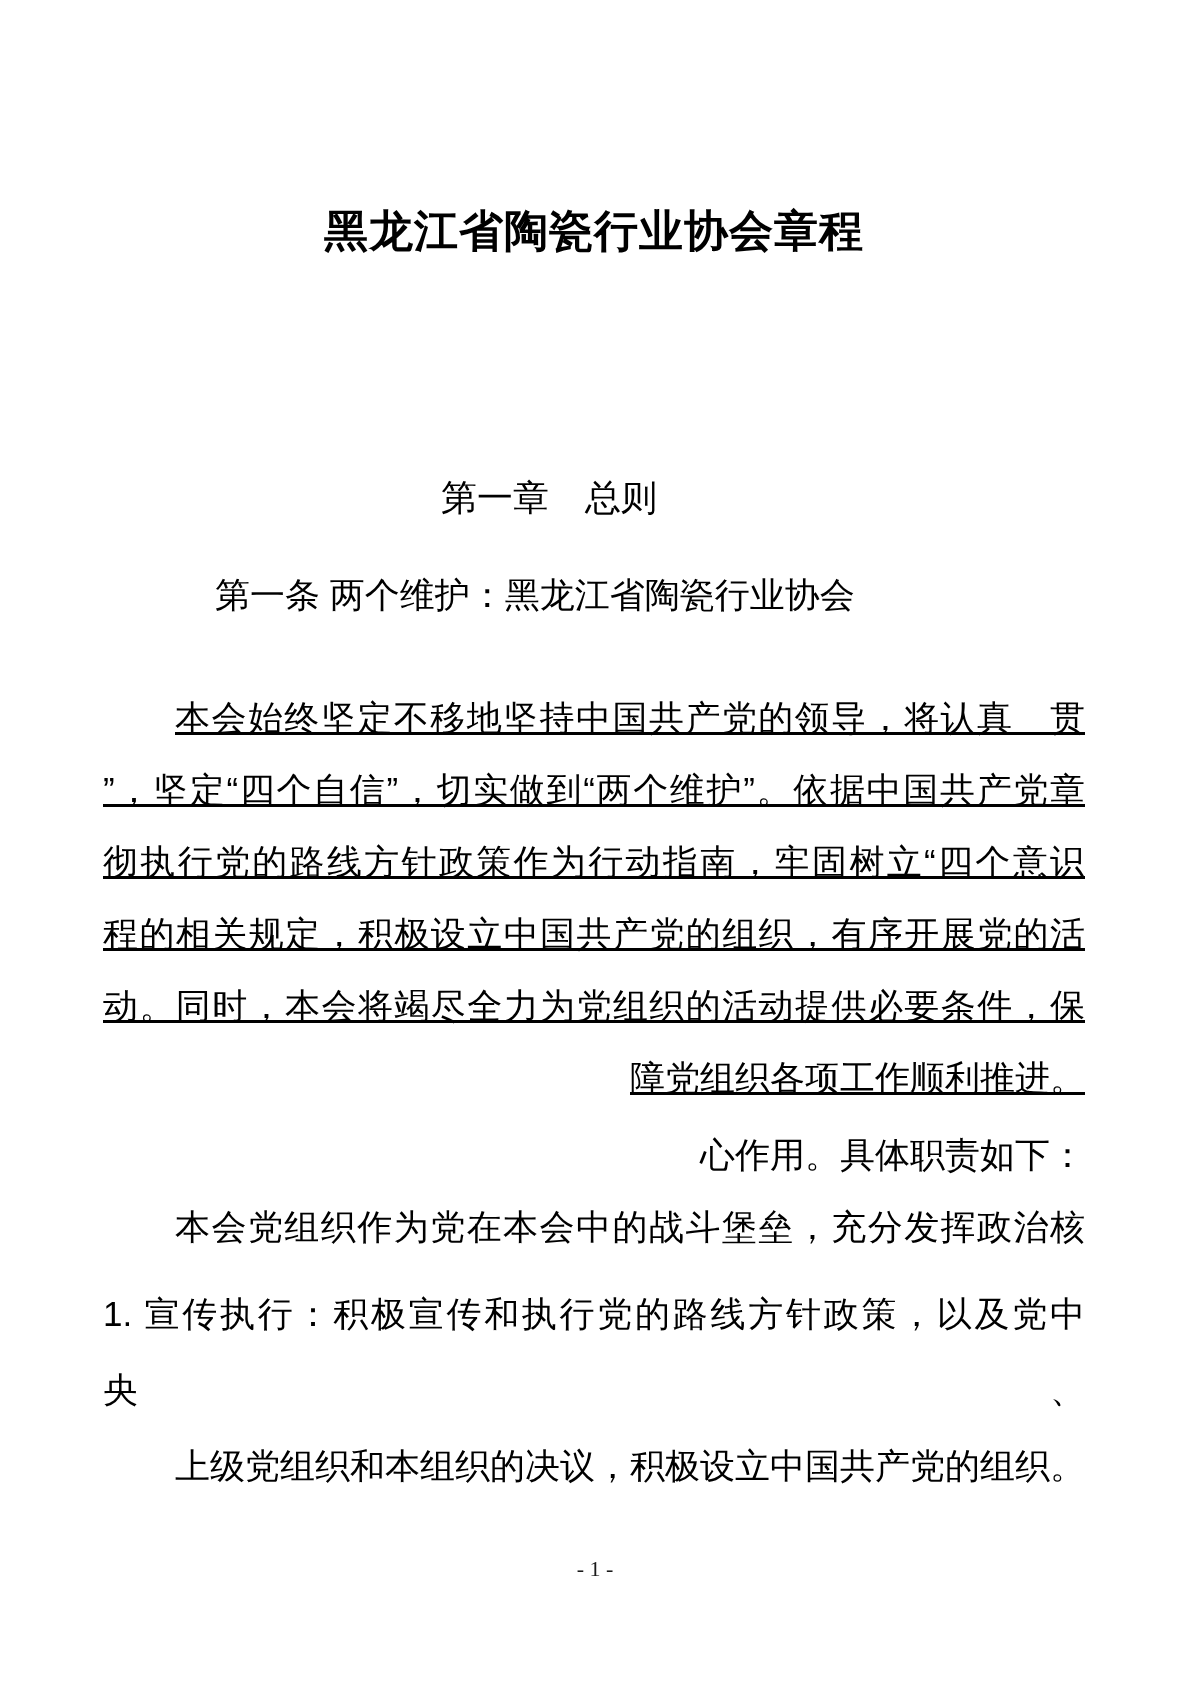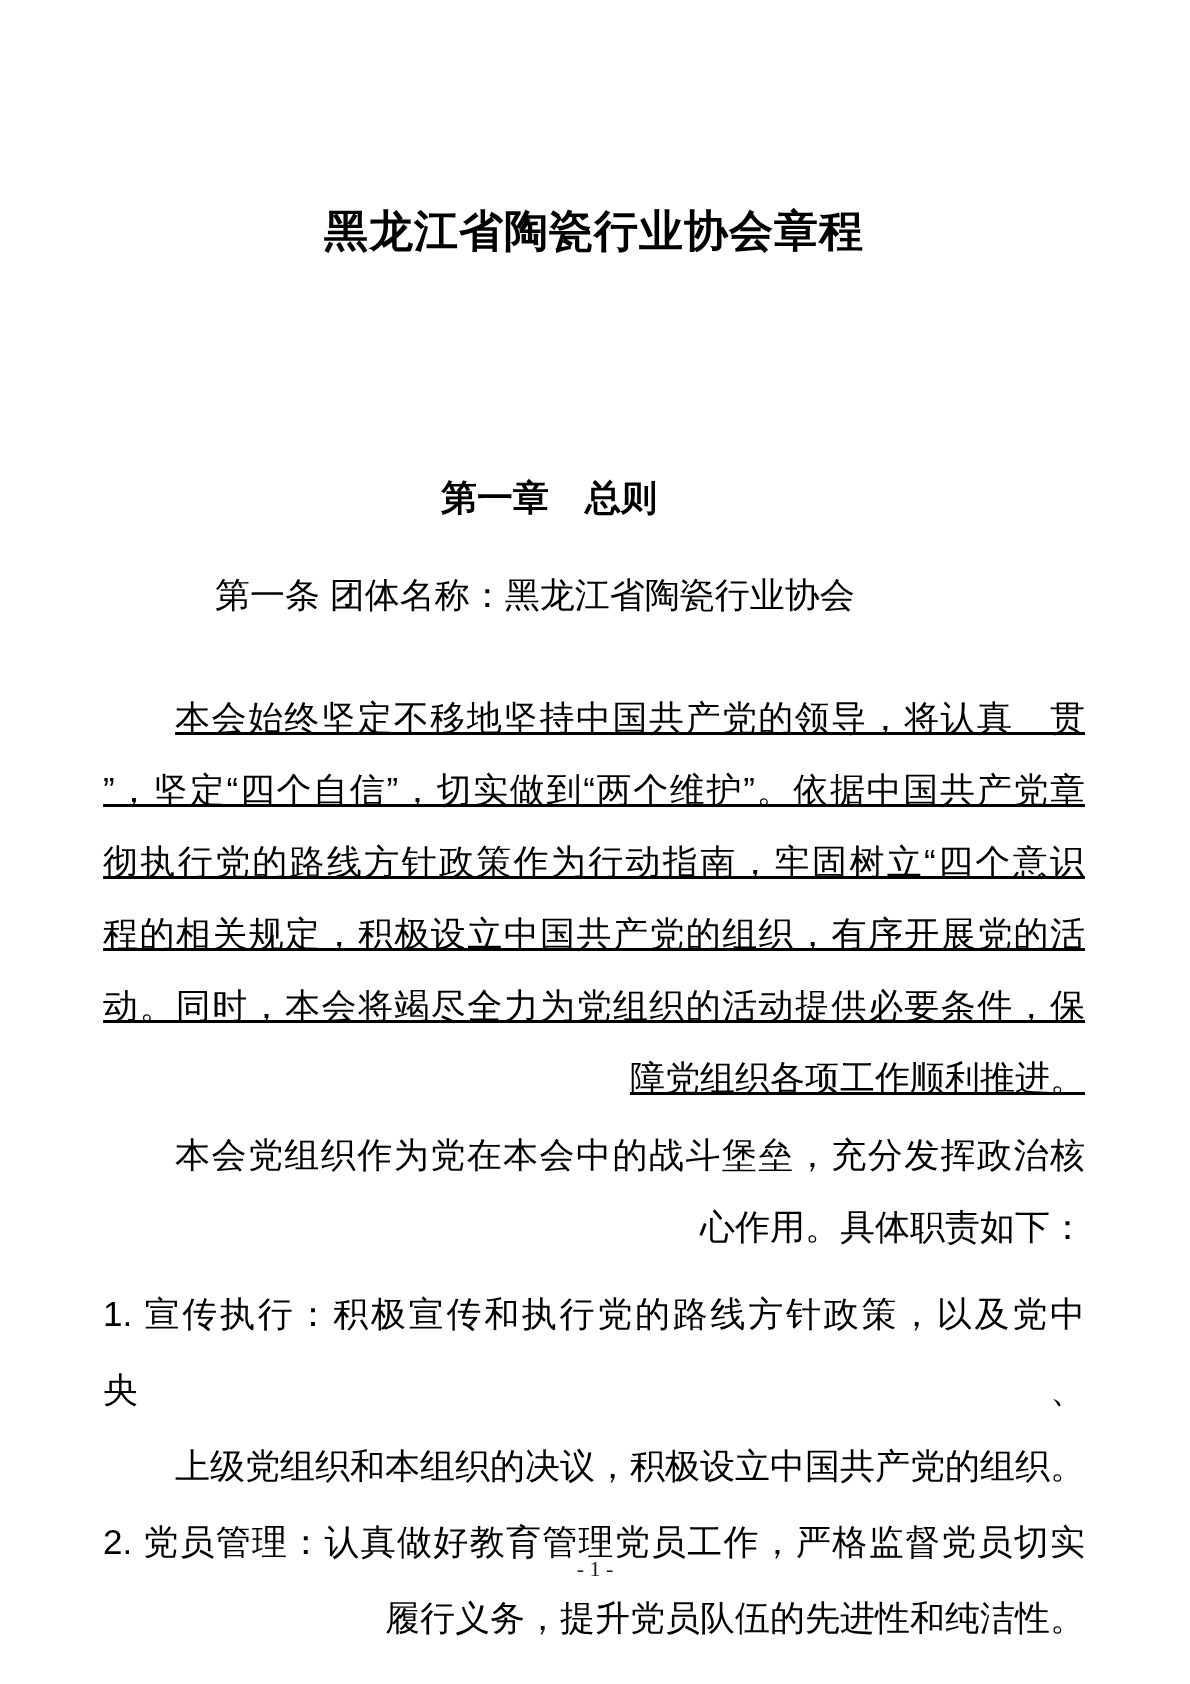--- a/index.html
+++ b/index.html
@@ -24,21 +24,21 @@
     font-size: 44px;
     line-height: 52px;
     font-weight: 700;
     text-align: center;
     letter-spacing: 1px;
   }
   .chapter {
     margin: 219px 90px 0 0;
     font-size: 36px;
     line-height: 44px;
-    font-weight: 700;
+    font-weight: 400;
     text-align: center;
   }
   .article {
     margin: 53px 0 0 112px;
     font-size: 35px;
     line-height: 44px;
     font-weight: 400;
   }
   .para {
     margin: 0;
@@ -79,42 +79,38 @@
 </head>
 <body>
 
 <div class="page">
   <div class="content">
 
     <h1 class="doc-title">黑龙江省陶瓷行业协会章程</h1>
 
     <h2 class="chapter">第一章　总则</h2>
 
-    <p class="article">第一条 团体名称：黑龙江省陶瓷行业协会</p>
+    <p class="article">第一条 两个维护：黑龙江省陶瓷行业协会</p>
 
     <div class="para para-first">
       <div class="line indent">本会始终坚定不移地坚持中国共产党的领导，将认真　贯</div>
       <div class="line">”，坚定“四个自信”，切实做到“两个维护”。依据中国共产党章</div>
       <div class="line">彻执行党的路线方针政策作为行动指南，牢固树立“四个意识</div>
       <div class="line">程的相关规定，积极设立中国共产党的组织，有序开展党的活</div>
       <div class="line">动。同时，本会将竭尽全力为党组织的活动提供必要条件，保</div>
       <div class="line last">障党组织各项工作顺利推进。</div>
     </div>
 
     <div class="para para-second">
+      <div class="line last">心作用。具体职责如下：</div>
       <div class="line indent">本会党组织作为党在本会中的战斗堡垒，充分发挥政治核</div>
-      <div class="line last">心作用。具体职责如下：</div>
     </div>
 
     <div class="para para-item-1">
       <div class="line item-line">1. 宣传执行：积极宣传和执行党的路线方针政策，以及党中央、</div>
       <div class="line item-line last">上级党组织和本组织的决议，积极设立中国共产党的组织。</div>
     </div>
 
-    <div class="para para-item-2">
-      <div class="line item-line">2. 党员管理：认真做好教育管理党员工作，严格监督党员切实</div>
-      <div class="line item-line last">履行义务，提升党员队伍的先进性和纯洁性。</div>
-    </div>
 
   </div>
 
   <div class="page-footer">- 1 -</div>
 </div>
 
 </body></html>

